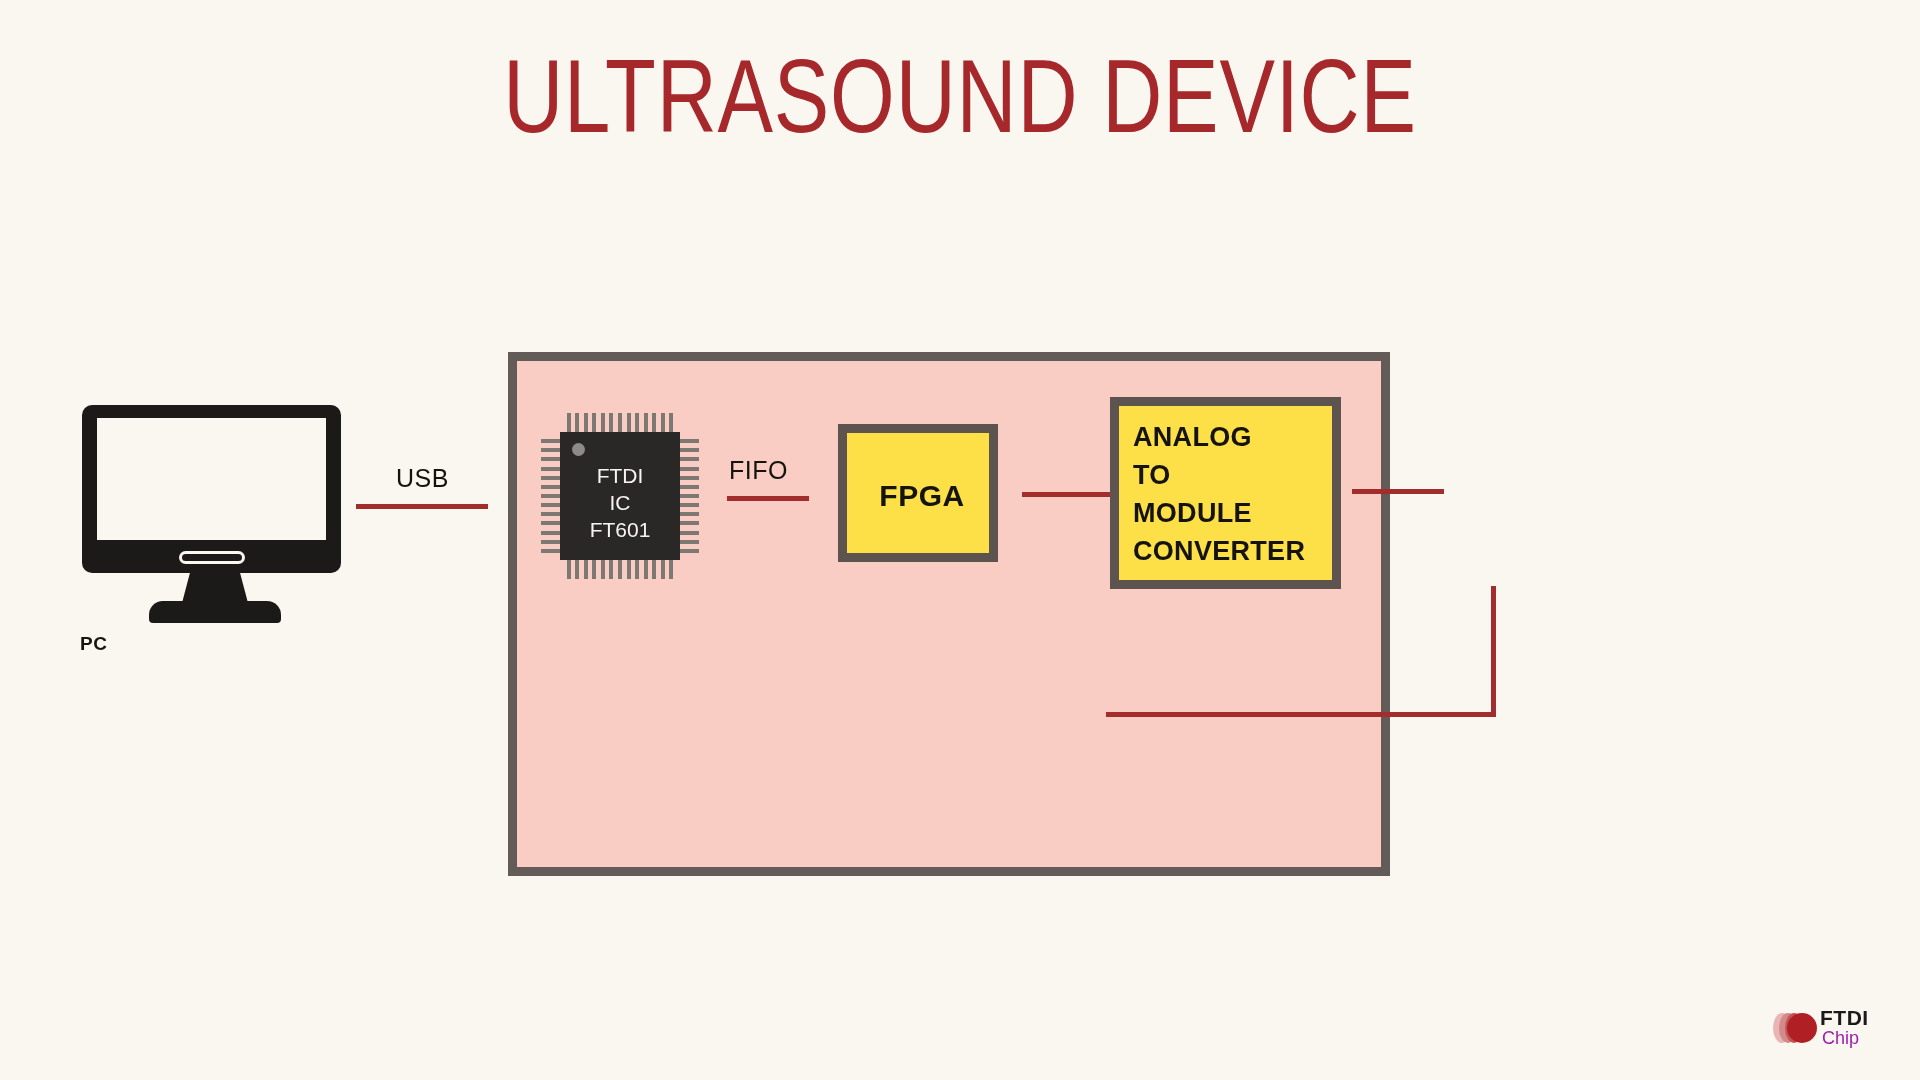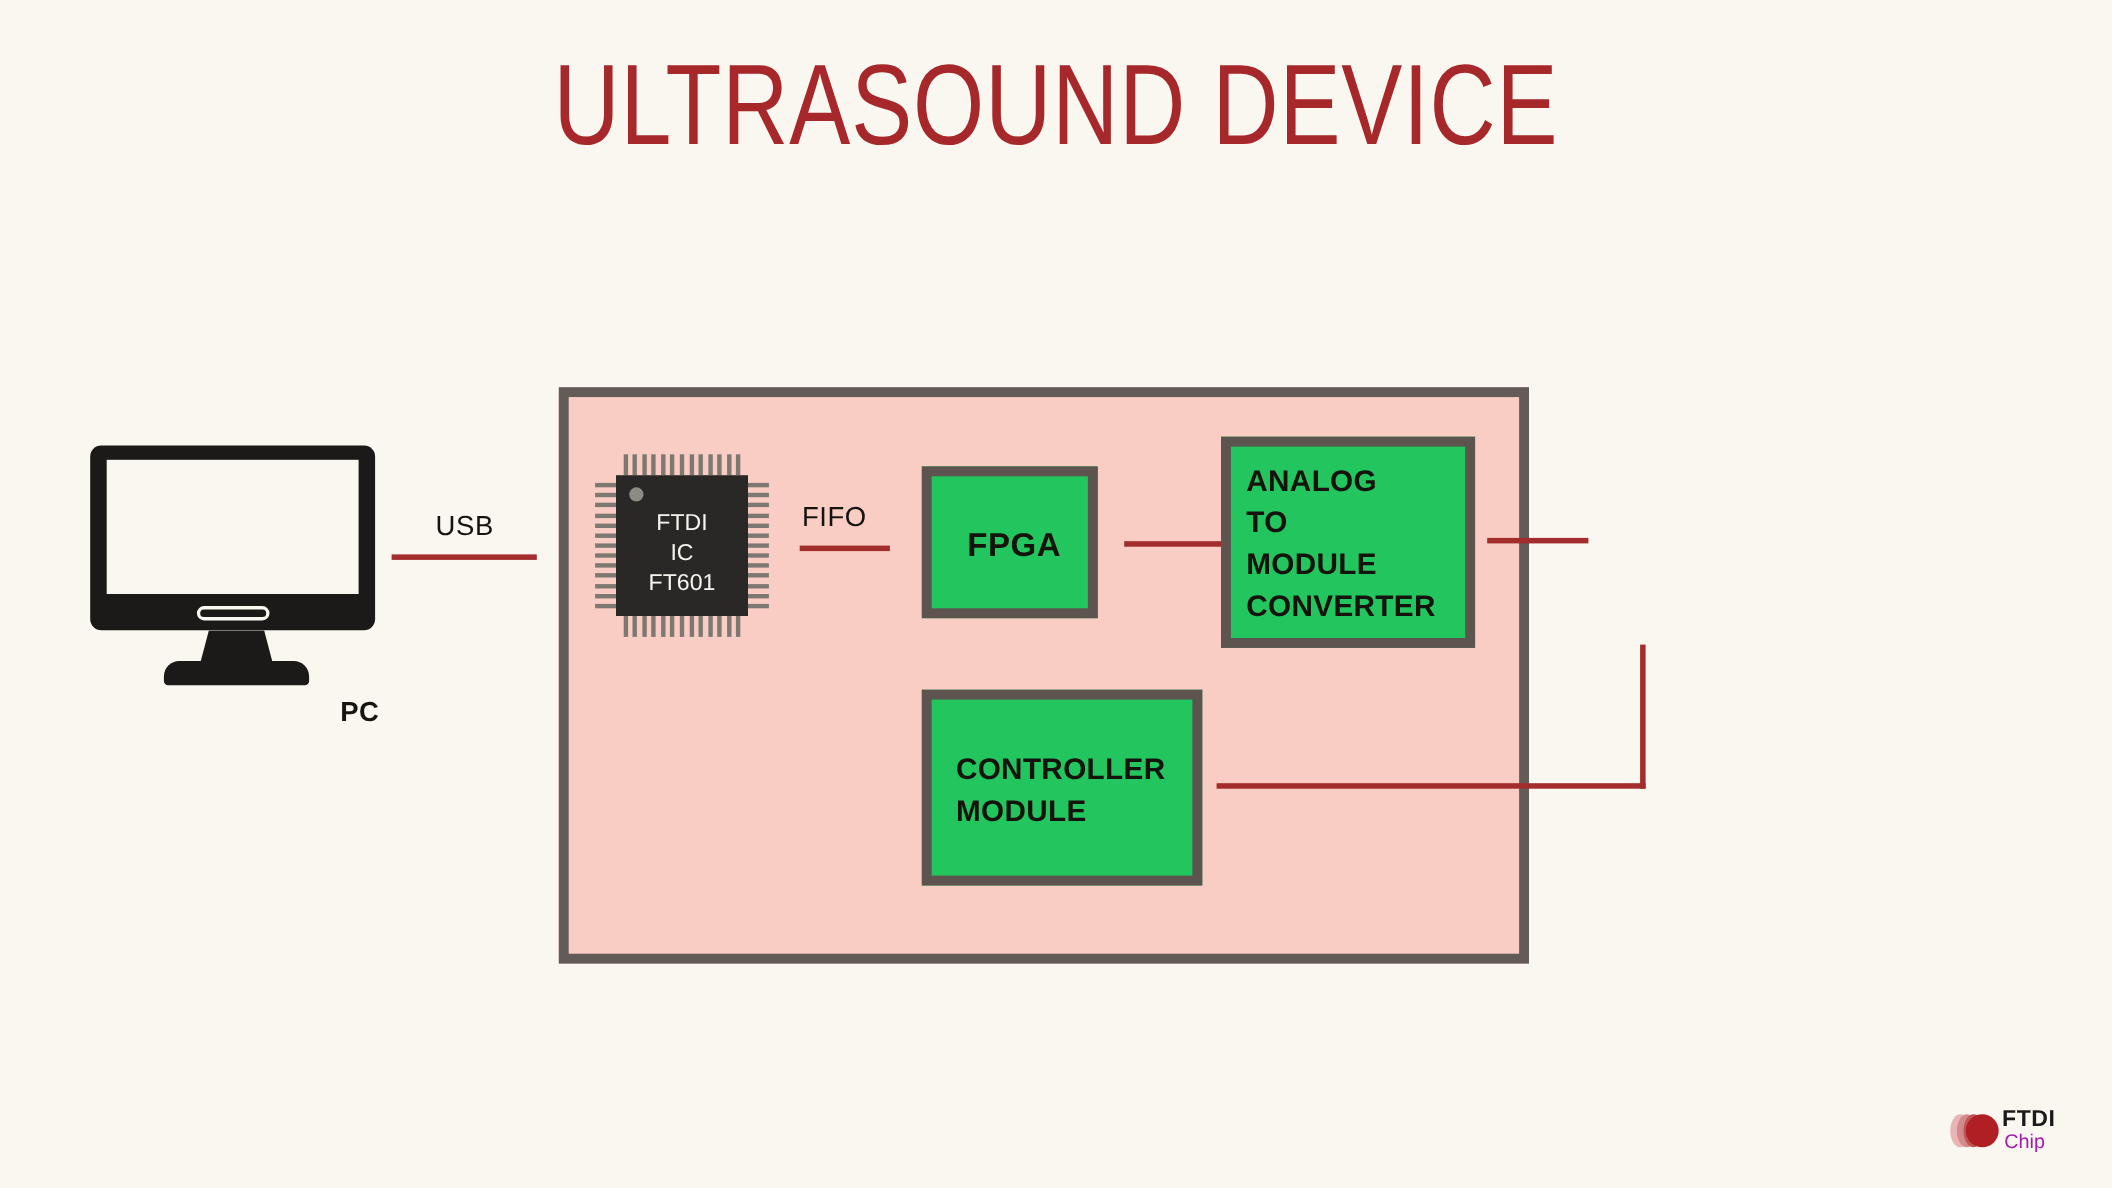--- a/index.html
+++ b/index.html
@@ -92,22 +92,22 @@
     width: 132px;
     height: 22px;
     background: #1b1a18;
     border-radius: 14px 14px 4px 4px;
   }
   #pc-label {
     position: absolute;
     left: 0;
     top: 228px;
     width: 265px;
-    text-align: right;
-    font-size: 25px;
+    text-align: left;
+    font-size: 19px;
     font-weight: 700;
     color: #17150f;
     letter-spacing: 0.5px;
   }
 
   
   #board {
     position: absolute;
     left: 508px;
     top: 352px;
@@ -157,21 +157,21 @@
   }
   .pin {
     position: absolute;
     background: #7e7873;
     z-index: 1;
   }
 
   
   .inner-box {
     position: absolute;
-    background: #22c55e;
+    background: #fde047;
     border: 9px solid #5d534f;
     box-sizing: border-box;
   }
   #fpga-box {
     left: 838px;
     top: 424px;
     width: 160px;
     height: 138px;
   }
   #fpga-label {
@@ -405,26 +405,20 @@
     <div id="adc-label">
         <div>ANALOG</div>
         <div>TO</div>
         <div>MODULE</div>
         <div>CONVERTER</div>
       </div>
   </div>
 
   <div class="wire" id="wire-adc-out"></div>
 
-  <div class="inner-box" id="controller-box">
-    <div id="controller-label">
-        <div>CONTROLLER</div>
-        <div>MODULE</div>
-      </div>
-  </div>
 
   <div class="wire" id="wire-ctrl-h"></div>
   <div class="wire" id="wire-ctrl-v"></div>
 
 
   <div id="ftdi-logo">
     <svg width="52" height="44" viewBox="0 0 52 44">
       <ellipse cx="14" cy="22" rx="9" ry="15" fill="#e8b4b4"></ellipse>
       <ellipse cx="20" cy="22" rx="9" ry="15" fill="#d38a8a"></ellipse>
       <ellipse cx="26" cy="22" rx="9" ry="15" fill="#c05555"></ellipse>

